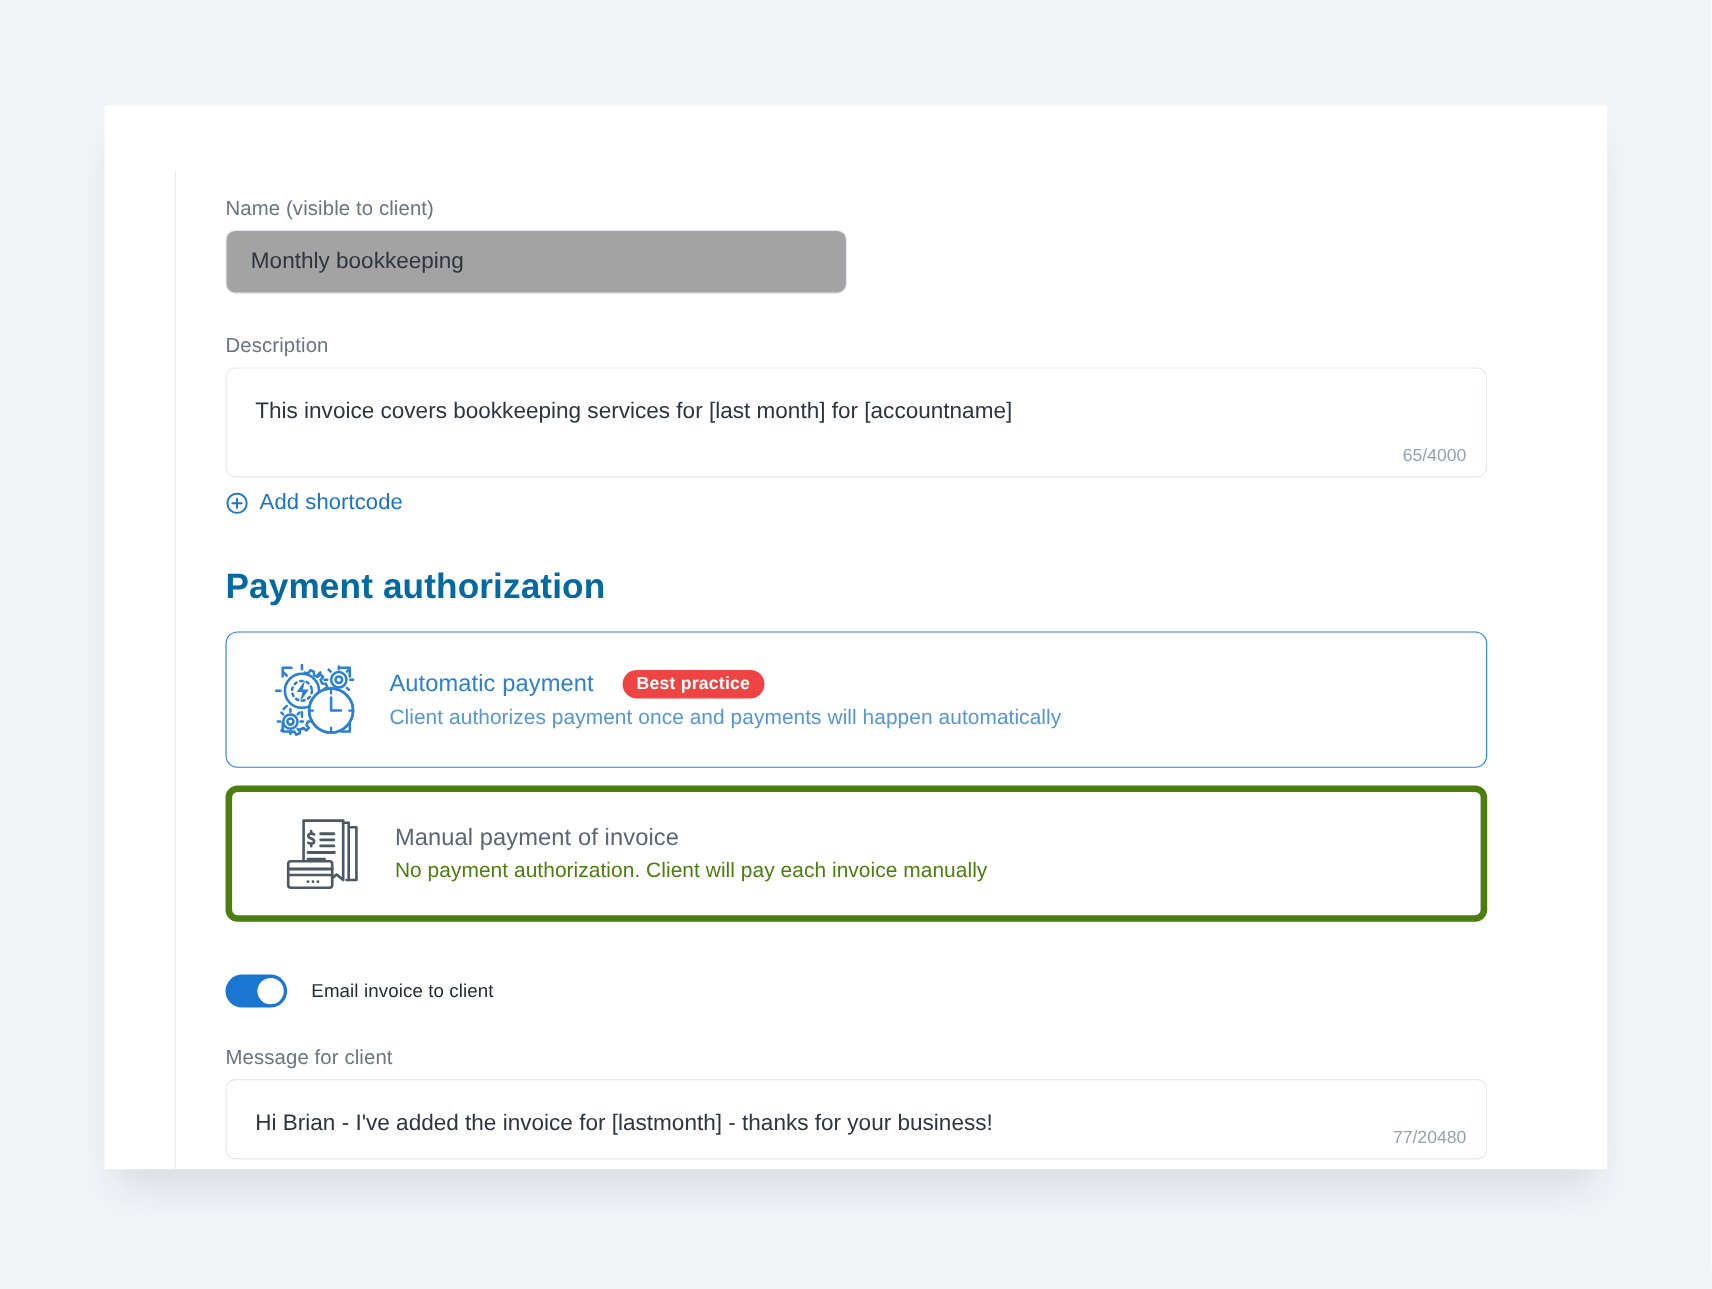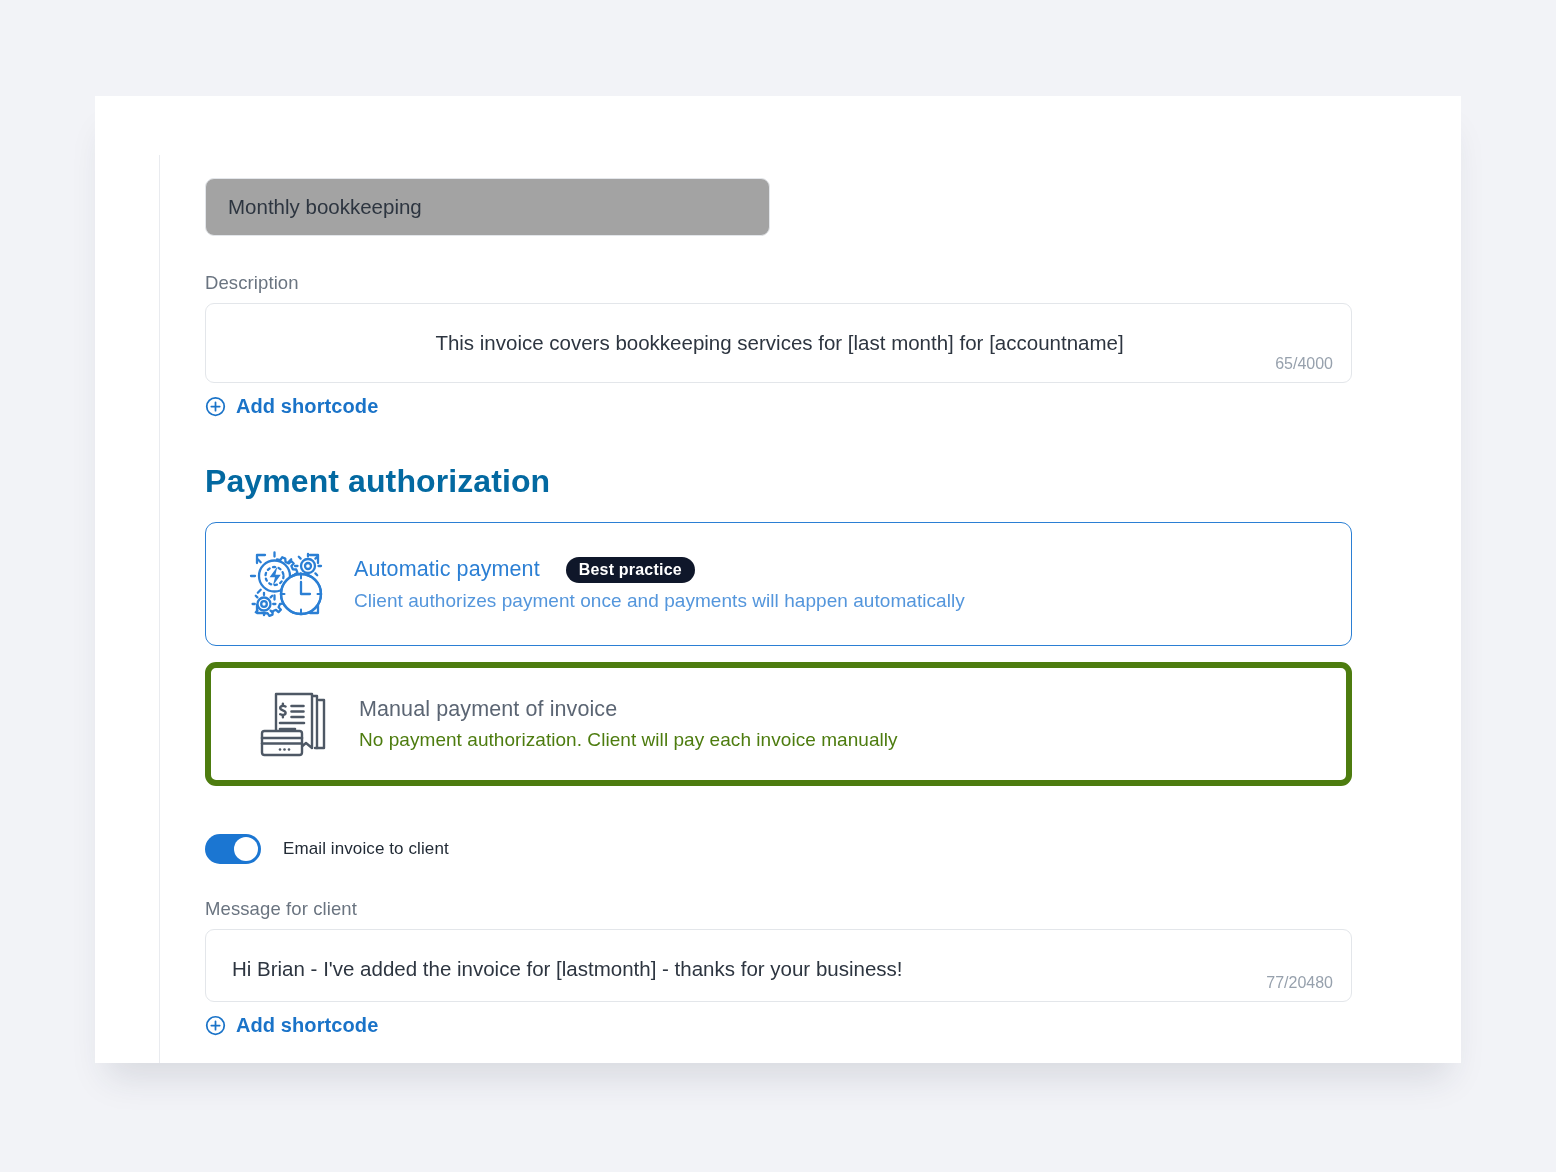--- a/index.html
+++ b/index.html
@@ -77,21 +77,21 @@
   
   .text-area {
     box-sizing: border-box;
     position: relative;
     width: 1147px;
     border: 1px solid #e3e6ea;
     border-radius: 9px;
     background: #fff;
     padding: 26px 24px 0 26px;
   }
-  .text-area.desc { height: 80px; text-align: center; }
+  .text-area.desc { height: 100px; }
   .text-area.msg  { height: 73px; }
   .text-area .value {
     font-size: 20.5px;
     color: #2d3540;
     line-height: 1.25;
   }
   .counter {
     position: absolute;
     right: 18px;
     bottom: 9px;
@@ -103,21 +103,21 @@
   .shortcode-link {
     display: inline-flex;
     align-items: center;
     gap: 10px;
     margin-top: 12px;
     cursor: pointer;
     user-select: none;
   }
   .shortcode-link .label {
     font-size: 20px;
-    font-weight: bold;
+    font-weight: normal;
     color: #1a73c8;
     letter-spacing: 0.1px;
   }
   .plus-circle {
     width: 21px;
     height: 21px;
     display: block;
   }
 
   
@@ -178,21 +178,21 @@
   }
   .selected .option-desc { color: #5496dc; }
   .plain .option-desc { color: #4d7c0f; }
 
   .badge {
     display: inline-flex;
     align-items: center;
     height: 26px;
     padding: 0 13px;
     border-radius: 13px;
-    background: #0f172a;
+    background: #ef4444;
     color: #ffffff;
     font-size: 16px;
     font-weight: bold;
     letter-spacing: 0.2px;
   }
 
   
   .toggle-row {
     display: flex;
     align-items: center;
@@ -227,20 +227,21 @@
 <body>
 
 <div class="page">
   <div class="sheet">
 
     <div class="form-rule"></div>
 
     <div class="form">
 
       
+      <div class="field-label">Name (visible to client)</div>
       <div class="text-input name">
         <span>Monthly bookkeeping</span>
       </div>
 
       <div style="height:36px"></div>
 
       
       <div class="field-label">Description</div>
       <div class="text-area desc">
         <div class="value">This invoice covers bookkeeping services for [last month] for [accountname]</div>

